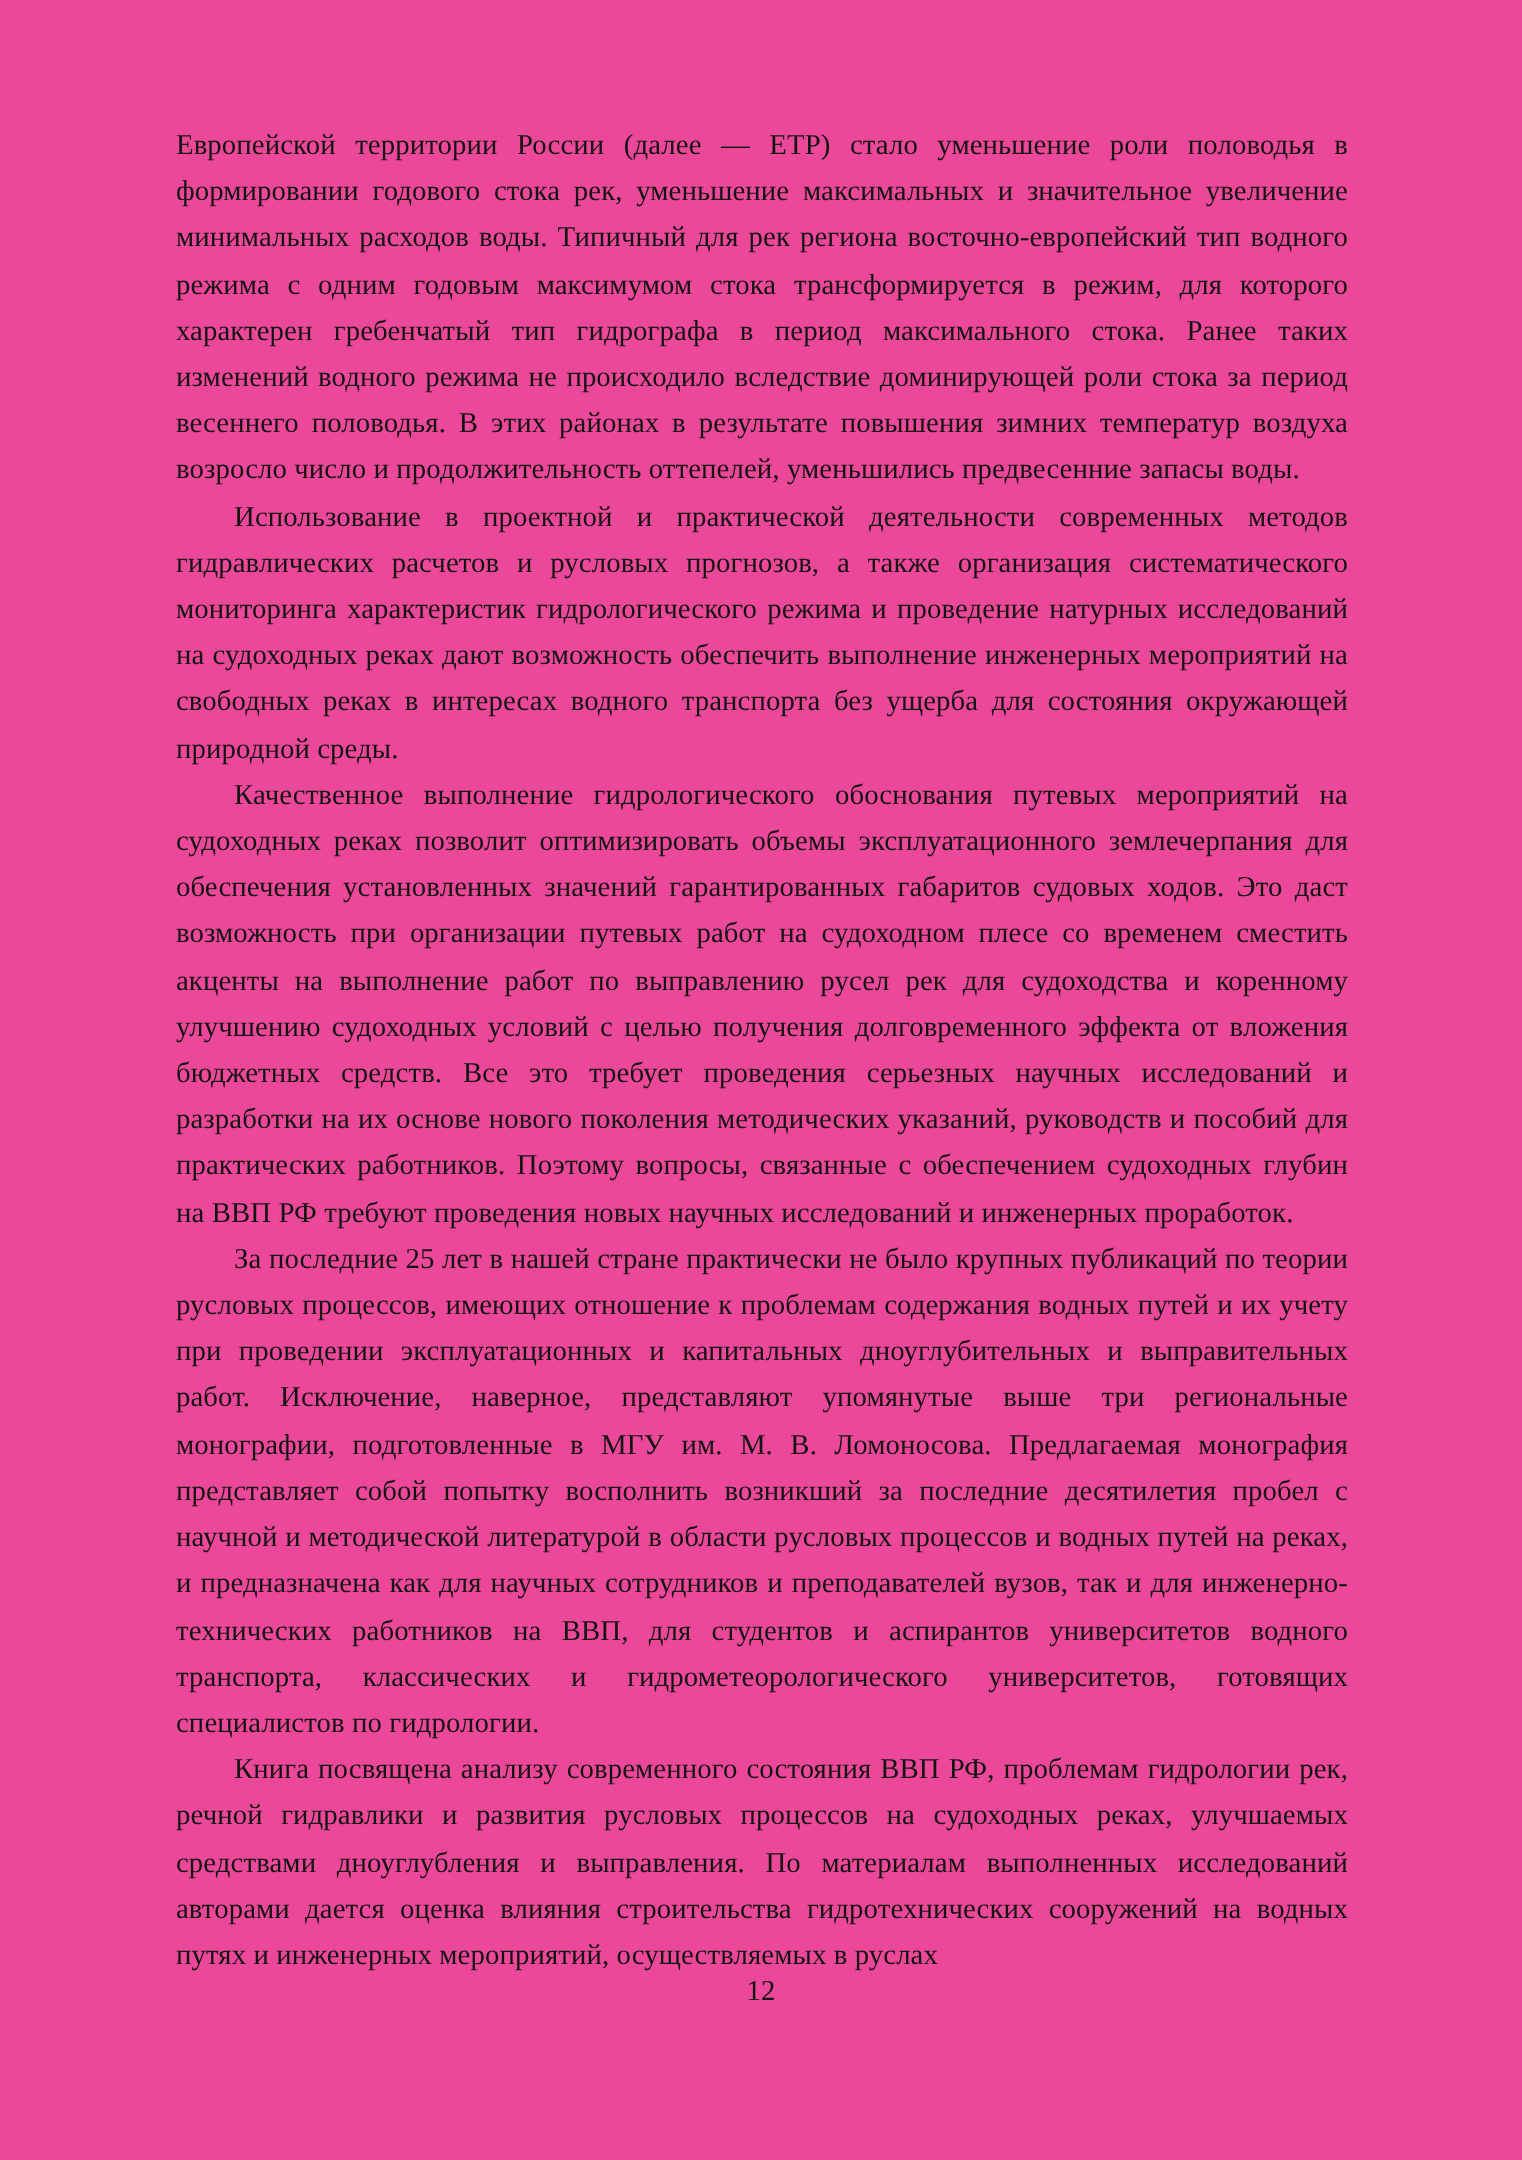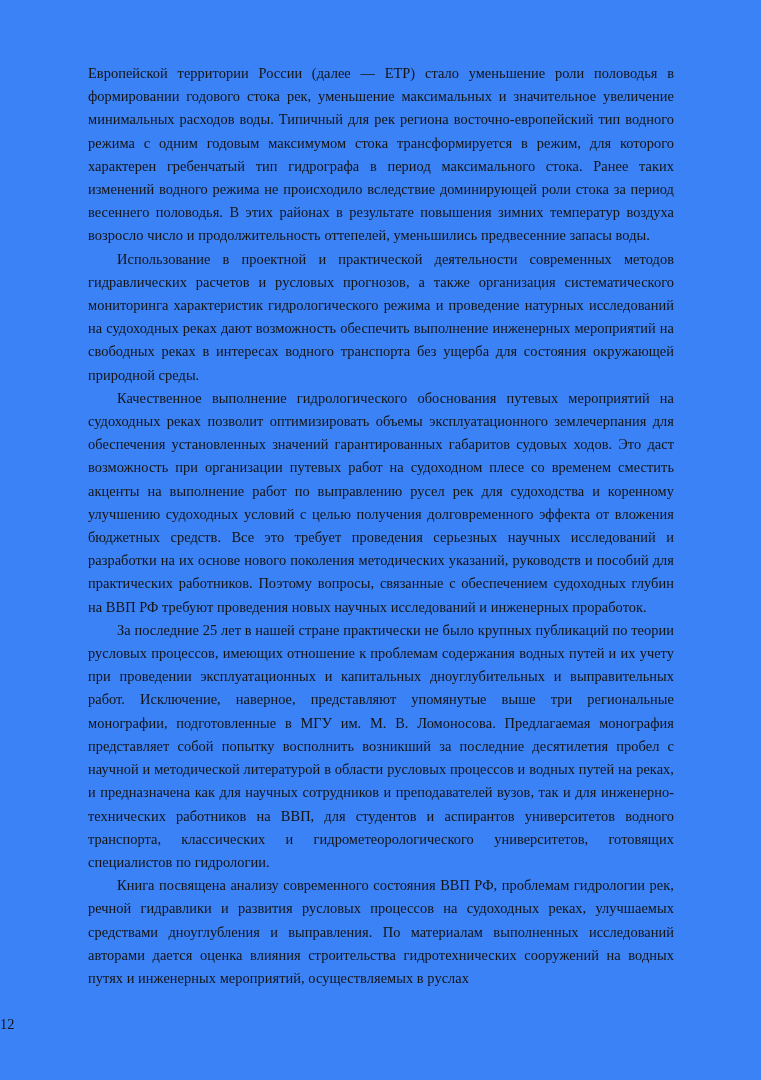--- a/index.html
+++ b/index.html
@@ -14,21 +14,21 @@
     color: #1a1a1a;
     position: relative;
     overflow: hidden;
   }
   .page {
     position: absolute;
     left: 0;
     top: 0;
     width: 761px;
     height: 1080px;
-    background: #3b82f6;
+    background: #ec4899;
   }
   .content {
     position: absolute;
     left: 88px;
     top: 62px;
     width: 586px;
   }
   .para {
     margin: 0 0 0 0;
     text-align: justify;
@@ -40,23 +40,23 @@
     hyphens: manual;
   }
   .para.indent {
     text-indent: 29px;
   }
   .folio {
     position: absolute;
     top: 988px;
     left: 0;
     width: 761px;
+    text-align: center;
     font-size: 14.4px;
     color: #141414;
-    margin-top: 28px;
   }
 </style>
 </head>
 <body>
 
 <div class="page">
   <div class="content">
     <p class="para">Европейской территории России (далее — ЕТР) стало уменьшение роли половодья в формировании годового стока рек, уменьшение максимальных и значительное уве­личение минимальных расходов воды. Типичный для рек региона восточно-евро­пейский тип водного режима с одним годовым максимумом стока трансформиру­ется в режим, для которого характерен гребенчатый тип гидрографа в период максималь­ного стока. Ранее таких изменений водного режима не происходило вследствие до­минирующей роли стока за период весеннего половодья. В этих районах в результате повышения зимних температур воздуха возросло число и продолжительность отте­пелей, уменьшились предвесенние запасы воды.</p>
     <p class="para indent">Использование в проектной и практической деятельности современных ме­тодов гидравлических расчетов и русловых прогнозов, а также организация систе­матического мониторинга характеристик гидрологического режима и проведение натурных исследований на судоходных реках дают возможность обеспечить выпол­нение инженерных мероприятий на свободных реках в интересах водного транспор­та без ущерба для состояния окружающей природной среды.</p>
     <p class="para indent">Качественное выполнение гидрологического обоснования путевых мероприя­тий на судоходных реках позволит оптимизировать объемы эксплуатационного зем­лечерпания для обеспечения установленных значений гарантированных габаритов судовых ходов. Это даст возможность при организации путевых работ на судоход­ном плесе со временем сместить акценты на выполнение работ по выправлению русел рек для судоходства и коренному улучшению судоходных условий с целью получения долговременного эффекта от вложения бюджетных средств. Все это тре­бует проведения серьезных научных исследований и разработки на их основе нового поколения методических указаний, руководств и пособий для практических работ­ников. Поэтому вопросы, связанные с обеспечением судоходных глубин на ВВП РФ требуют проведения новых научных исследований и инженерных проработок.</p>

